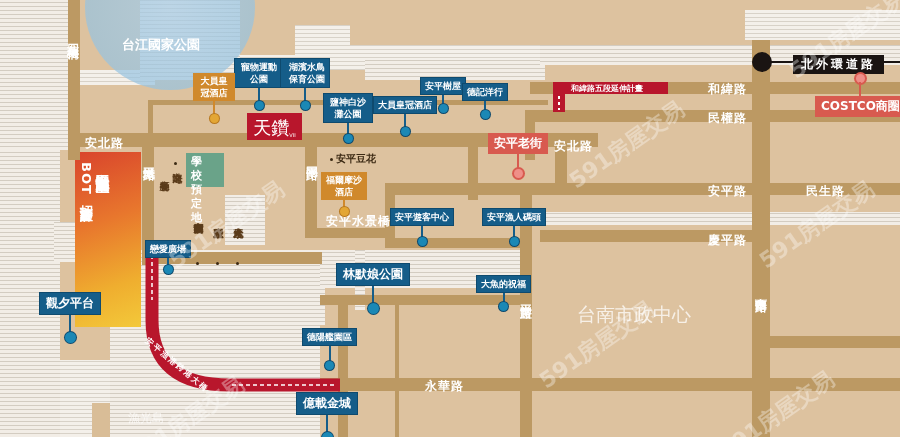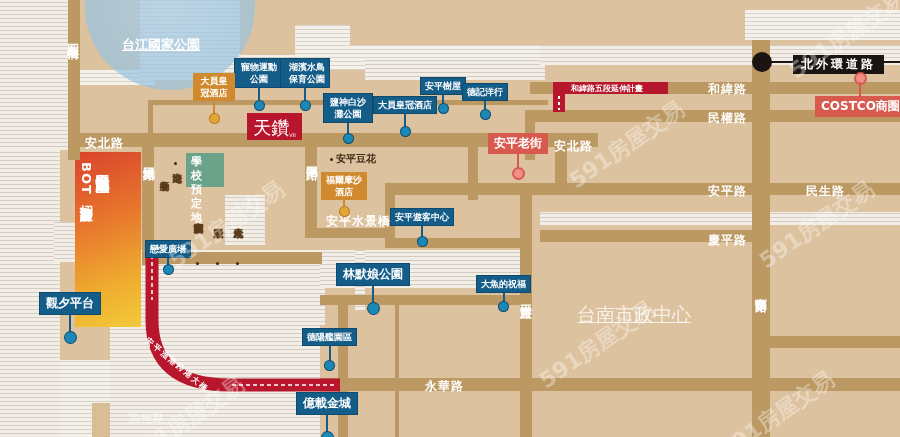--- a/index.html
+++ b/index.html
@@ -8,21 +8,21 @@
     background-color:#f4f0ea;
     background-image:repeating-linear-gradient(0deg,#f4f0ea 0px,#f4f0ea 3px,#d8d2c8 3px,#d8d2c8 4px);}
   .land{position:absolute;background:#ddc29f;}
   .land2{position:absolute;background:#d9bd97;}
   .water{position:absolute;background-color:#f2ede6;
     background-image:repeating-linear-gradient(0deg,#f2ede6 0px,#f2ede6 3px,#d3ccc1 3px,#d3ccc1 4px);}
   .road{position:absolute;background:#bc9963;}
   .park{position:absolute;border-radius:50%;background:radial-gradient(circle,rgba(170,205,230,0.75) 0%,rgba(150,195,225,0.7) 70%,rgba(150,195,225,0.5) 100%);}
   .rlabel{position:absolute;color:#fff;font-size:12px;font-weight:bold;white-space:nowrap;letter-spacing:1px;}
   .vlabel{position:absolute;color:#fff;font-size:12px;font-weight:bold;writing-mode:vertical-rl;letter-spacing:1px;line-height:14px;}
-  .big{position:absolute;color:rgba(255,255,255,0.75);font-size:19px;white-space:nowrap;text-decoration:underline;}
+  .big{position:absolute;color:rgba(255,255,255,0.75);font-size:19px;white-space:nowrap;}
   .pin{position:absolute;display:flex;flex-direction:column;align-items:center;}
   .pin .box{color:#fff;font-size:9px;font-weight:bold;padding:2px 4px;text-align:center;line-height:12px;white-space:nowrap;}
   .pin .stem{width:2px;}
   .pin .dot{width:9px;height:9px;border-radius:50%;margin-top:-1px;}
   .blue .box{background:#155d89;border:1px solid #0e4a6e;}
   .blue .stem{background:#155d89;}
   .blue .dot{background:#1b88b5;box-shadow:0 0 0 1px #0e4a6e;}
   .blue.lg .box{font-size:12px;padding:3px 6px;line-height:15px;}
   .orange .box{background:#d0892c;}
   .orange .stem{background:#d0892c;}
@@ -179,20 +179,25 @@
   <div class="pin blue" style="left:462px;top:83px;">
     <div class="box">德記洋行</div>
     <div class="stem" style="height:10px;"></div>
       <div class="dot"></div>
   </div>
   <div class="pin blue" style="left:390px;top:208px;">
     <div class="box">安平遊客中心</div>
     <div class="stem" style="height:12px;"></div>
       <div class="dot"></div>
   </div>
+  <div class="pin blue" style="left:482px;top:208px;">
+    <div class="box">安平漁人碼頭</div>
+    <div class="stem" style="height:12px;"></div>
+      <div class="dot"></div>
+  </div>
   <div class="pin blue" style="left:145px;top:240px;">
     <div class="box">戀愛廣場</div>
     <div class="stem" style="height:8px;"></div>
       <div class="dot"></div>
   </div>
   <div class="pin blue lg" style="left:336px;top:263px;">
     <div class="box">林默娘公園</div>
     <div class="stem" style="height:18px;"></div>
       <div class="dot" style="width:11px;height:11px;"></div>
   </div>

